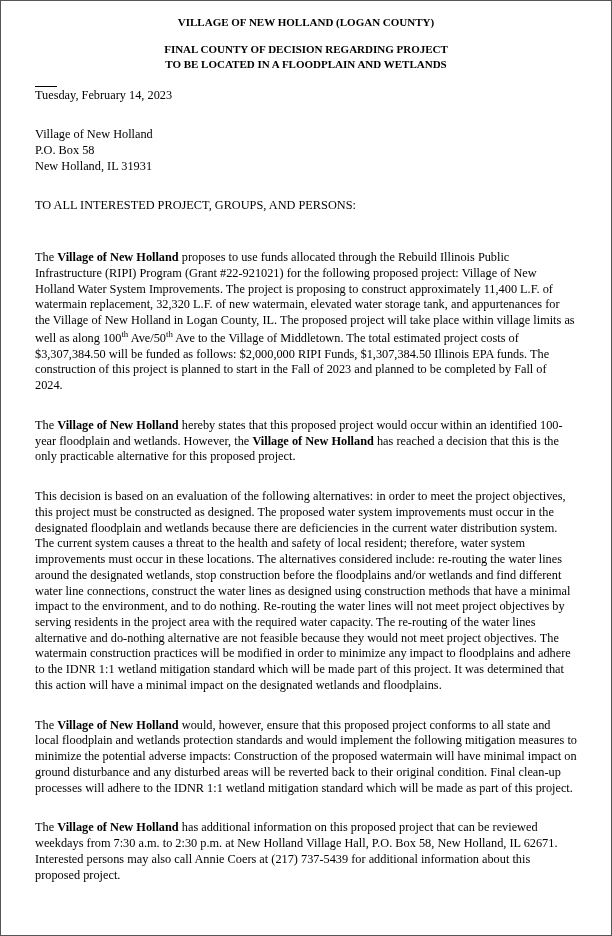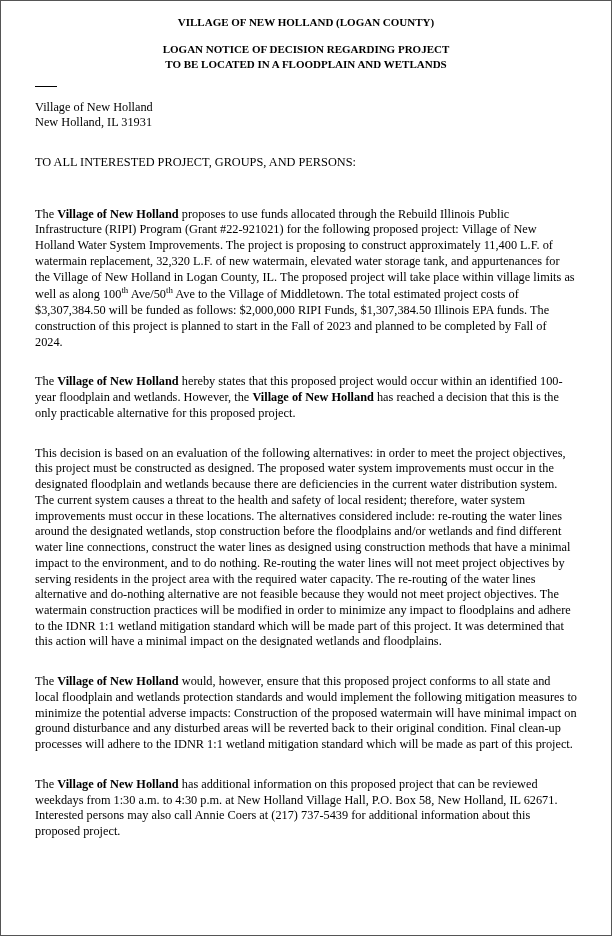--- a/index.html
+++ b/index.html
@@ -57,31 +57,33 @@
   sup { font-size: 0.72em; vertical-align: super; }
 </style>
 </head>
 <body>
 
 <div class="page">
   <div class="sheet">
 
     <div class="doc-header">
       <div class="line1">VILLAGE OF NEW HOLLAND (LOGAN COUNTY)</div>
-      <div class="line2">LOGAN NOTICE OF DECISION REGARDING PROJECT</div>
+      <div class="line2">FINAL COUNTY OF DECISION REGARDING PROJECT</div>
       <div class="line3">TO BE LOCATED IN A FLOODPLAIN AND WETLANDS</div>
     </div>
 
     <div class="rule-short"></div>
 
+    <p class="body">Tuesday, February 14, 2023</p>
 
     <div class="spacer-sm"></div>
 
     <div class="addr-block">
       <div>Village of New Holland</div>
+      <div>P.O. Box 58</div>
       <div>New Holland, IL 31931</div>
     </div>
 
     <div class="spacer-sm"></div>
 
     <p class="body">TO ALL INTERESTED PROJECT, GROUPS, AND PERSONS:</p>
 
     <div class="spacer-sm"></div>
 
 
@@ -96,16 +98,16 @@
     <div class="spacer-sm"></div>
 
     <p class="body">This decision is based on an evaluation of the following alternatives: in order to meet the project objectives, this project must be constructed as designed. The proposed water system improvements must occur in the designated floodplain and wetlands because there are deficiencies in the current water distribution system. The current system causes a threat to the health and safety of local resident; therefore, water system improvements must occur in these locations. The alternatives considered include: re-routing the water lines around the designated wetlands, stop construction before the floodplains and/or wetlands and find different water line connections, construct the water lines as designed using construction methods that have a minimal impact to the environment, and to do nothing. Re-routing the water lines will not meet project objectives by serving residents in the project area with the required water capacity. The re-routing of the water lines alternative and do-nothing alternative are not feasible because they would not meet project objectives. The watermain construction practices will be modified in order to minimize any impact to floodplains and adhere to the IDNR 1:1 wetland mitigation standard which will be made part of this project. It was determined that this action will have a minimal impact on the designated wetlands and floodplains.</p>
 
     <div class="spacer-sm"></div>
 
     <p class="body"><span>The </span><b>Village of New Holland</b><span> would, however, ensure that this proposed project conforms to all state and local floodplain and wetlands protection standards and would implement the following mitigation measures to minimize the potential adverse impacts: Construction of the proposed watermain will have minimal impact on ground disturbance and any disturbed areas will be reverted back to their original condition. Final clean-up processes will adhere to the IDNR 1:1 wetland mitigation standard which will be made as part of this project.</span></p>
 
     <div class="spacer-sm"></div>
 
-    <p class="body"><span>The </span><b>Village of New Holland</b><span> has additional information on this proposed project that can be reviewed weekdays from 1:30 a.m. to 4:30 p.m. at New Holland Village Hall, P.O. Box 58, New Holland, IL 62671.  Interested persons may also call Annie Coers at (217) 737-5439 for additional information about this proposed project.</span></p>
+    <p class="body"><span>The </span><b>Village of New Holland</b><span> has additional information on this proposed project that can be reviewed weekdays from 7:30 a.m. to 2:30 p.m. at New Holland Village Hall, P.O. Box 58, New Holland, IL 62671.  Interested persons may also call Annie Coers at (217) 737-5439 for additional information about this proposed project.</span></p>
 
   </div>
 </div>
 
 </body></html>

